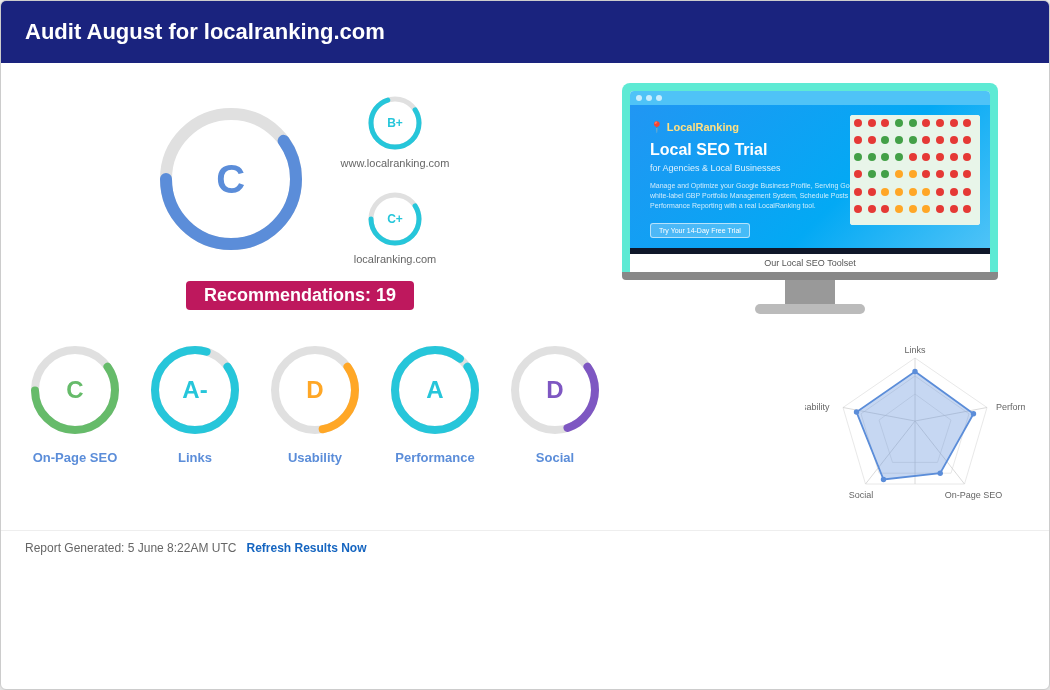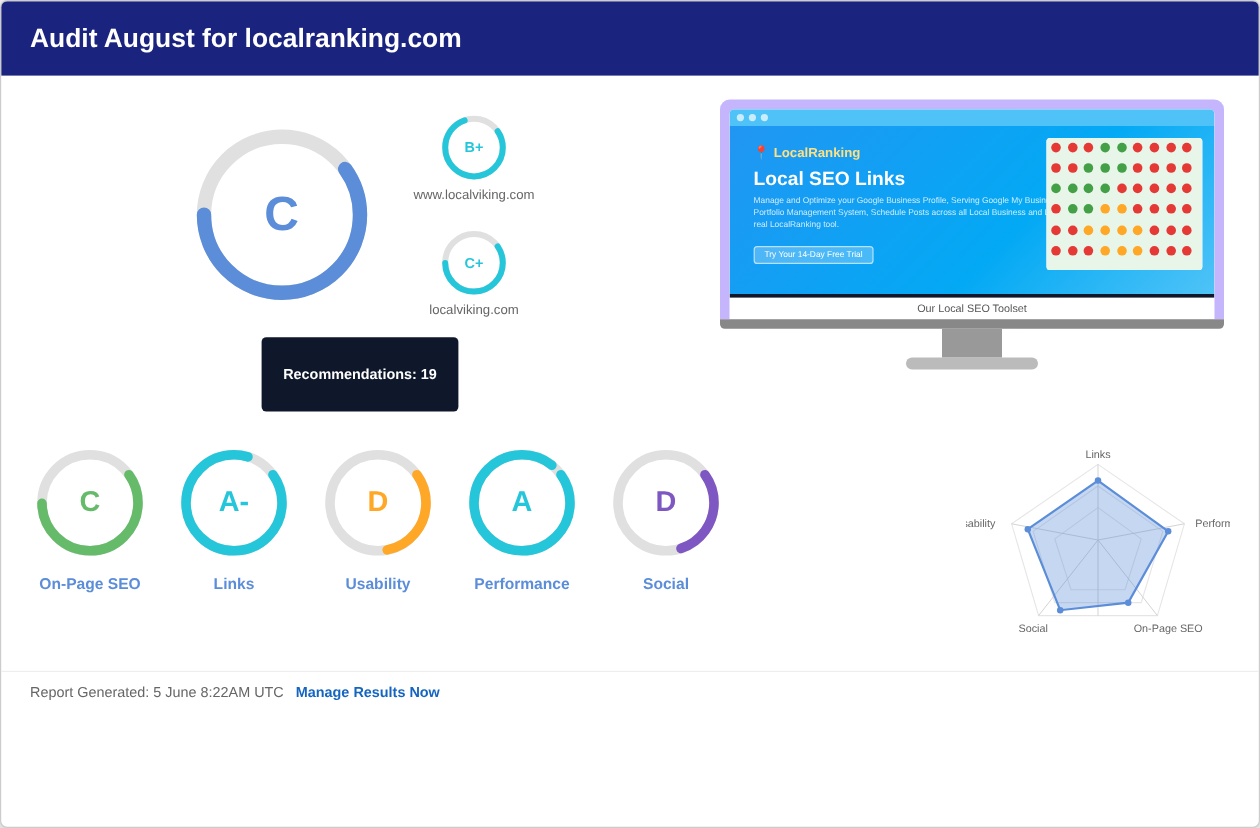--- a/index.html
+++ b/index.html
@@ -102,47 +102,47 @@
       text-align: center;
     }
     .page-message {
       font-size: 20px;
       font-weight: bold;
       color: #333;
       margin-bottom: 12px;
       text-align: center;
     }
     .recommendations-btn {
-      background: #0f172a;
+      background: #be185d;
       color: #fff;
       border: none;
       border-radius: 4px;
-      padding: 24px 18px;
-      font-size: 12px;
+      padding: 4px 18px;
+      font-size: 18px;
       font-weight: bold;
       cursor: pointer;
     }
     
     .right-panel {
       width: 430px;
       display: flex;
       align-items: flex-start;
       justify-content: center;
       padding-top: 0;
     }
     .monitor-wrap {
       display: flex;
       flex-direction: column;
       align-items: center;
     }
     .monitor-screen-outer {
-      background: #c4b5fd;
+      background: #5eead4;
       border-radius: 8px 8px 0 0;
       padding: 8px 8px 0 8px;
-      width: 420px;
+      width: 376px;
     }
     .monitor-screen {
       background: #fff;
       border-radius: 4px 4px 0 0;
       overflow: hidden;
       width: 100%;
     }
     .screen-browser-bar {
       background: #4fc3f7;
       height: 14px;
@@ -220,21 +220,21 @@
       padding: 4px;
       height: 100%;
     }
     .screen-dot {
       width: 8px;
       height: 8px;
       border-radius: 50%;
     }
     .screen-caption {
       background: #fff;
-      border-top: 3px solid #0f172a;
+      border-top: 6px solid #0f172a;
       padding: 4px;
       font-size: 9px;
       text-align: center;
       color: #555;
     }
     
     .bottom-section {
       padding: 16px 24px 10px;
       display: flex;
       gap: 0;
@@ -325,52 +325,53 @@
 
         <div class="competitor-gauges">
           <div class="comp-gauge">
             <div class="comp-gauge-circle">
               <svg viewBox="0 0 60 60">
                 <circle cx="30" cy="30" r="24" fill="none" stroke="#e0e0e0" stroke-width="5"></circle>
                 <circle cx="30" cy="30" r="24" fill="none" stroke="#26c6da" stroke-width="5" stroke-dasharray="120 31" stroke-dashoffset="15" stroke-linecap="round"></circle>
               </svg>
               <div class="grade" style="font-size:12px;color:#26c6da;">B+</div>
             </div>
-            <div class="comp-label">www.localviking.com</div>
+            <div class="comp-label">www.localranking.com</div>
           </div>
           <div class="comp-gauge">
             <div class="comp-gauge-circle">
               <svg viewBox="0 0 60 60">
                 <circle cx="30" cy="30" r="24" fill="none" stroke="#e0e0e0" stroke-width="5"></circle>
                 <circle cx="30" cy="30" r="24" fill="none" stroke="#26c6da" stroke-width="5" stroke-dasharray="90 61" stroke-dashoffset="15" stroke-linecap="round"></circle>
               </svg>
               <div class="grade" style="font-size:12px;color:#26c6da;">C+</div>
             </div>
-            <div class="comp-label">localviking.com</div>
+            <div class="comp-label">localranking.com</div>
           </div>
         </div>
       </div>
 
       <button class="recommendations-btn">Recommendations: 19</button>
     </div>
 
     <div class="right-panel">
       <div class="monitor-wrap">
         <div class="monitor-screen-outer">
           <div class="monitor-screen">
             <div class="screen-browser-bar">
               <div class="dot"></div>
               <div class="dot"></div>
               <div class="dot"></div>
             </div>
             <div class="screen-content">
               <div class="screen-logo">
                 📍 <span>LocalRanking</span>
               </div>
-              <div class="screen-title">Local SEO Links</div>
+              <div class="screen-title">Local SEO Trial</div>
+              <div class="screen-subtitle">for Agencies &amp; Local Businesses</div>
               <div class="screen-body-text">Manage and Optimize your Google Business Profile, Serving Google My Business and more with white-label GBP Portfolio Management System, Schedule Posts across all Local Business and Local Performance Reporting with a real LocalRanking tool.</div>
               <button class="screen-btn">Try Your 14-Day Free Trial</button>
               
               <div class="screen-map-overlay">
                 <div class="screen-map-inner">
                   <div class="screen-dots-grid" id="dots-grid">
                       <div class="screen-dot" style="background: rgb(229, 57, 53);"></div>
                       <div class="screen-dot" style="background: rgb(229, 57, 53);"></div>
                       <div class="screen-dot" style="background: rgb(229, 57, 53);"></div>
                       <div class="screen-dot" style="background: rgb(67, 160, 71);"></div>
@@ -526,15 +527,15 @@
         <text x="175" y="175" text-anchor="middle" font-size="10" fill="#666">On-Page SEO</text>
         <text x="50" y="175" text-anchor="middle" font-size="10" fill="#666">Social</text>
         <text x="15" y="78" text-anchor="end" font-size="10" fill="#666">Usability</text>
       </svg>
     </div>
   </div>
 
   <div class="footer">
     <span>Report Generated: 5 June 8:22AM UTC</span>
     &nbsp;
-    <a>Manage Results Now</a>
+    <a>Refresh Results Now</a>
   </div>
 </div>
 
 </body></html>

